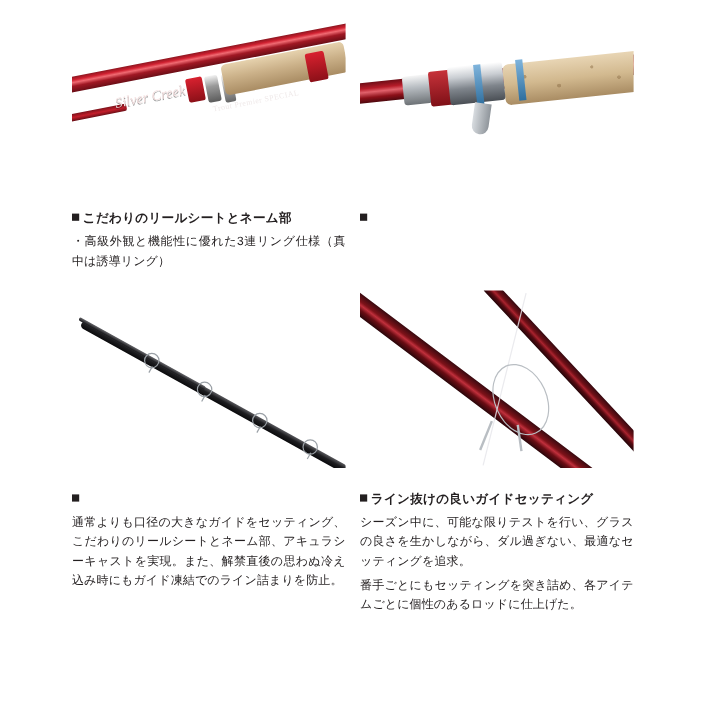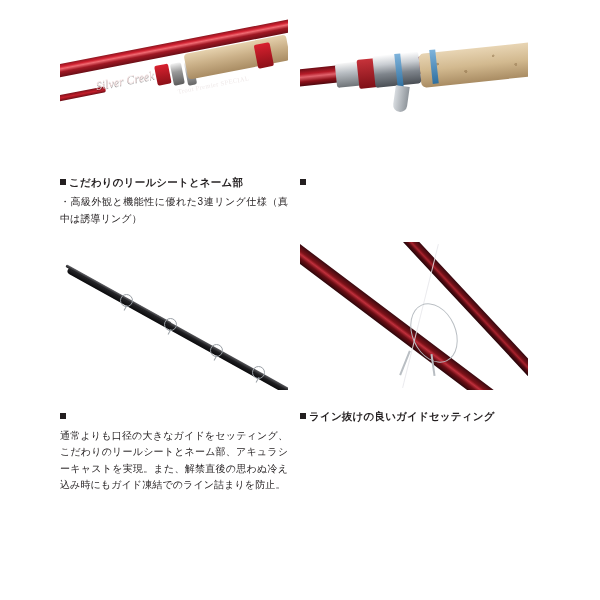--- a/index.html
+++ b/index.html
@@ -369,16 +369,20 @@
         <div class="p4-rod"></div>
         <div class="p4-rod2"></div>
         <div class="p4-line"></div>
         <div class="p4-guide-ring"></div>
         <div class="p4-guide-leg"></div>
         <div class="p4-guide-leg2"></div>
       </div>
       <div class="caption">
         <span class="sq"></span><span>ライン抜けの良いガイドセッティング</span>
       </div>
+      <div class="body-text">
+        <p>シーズン中に、可能な限りテストを行い、グラスの良さを生かしながら、ダル過ぎない、最適なセッティングを追求。</p>
+        <p>番手ごとにもセッティングを突き詰め、各アイテムごとに個性のあるロッドに仕上げた。</p>
+      </div>
     </div>
 
   </div>
 </div>
 
 </body></html>

